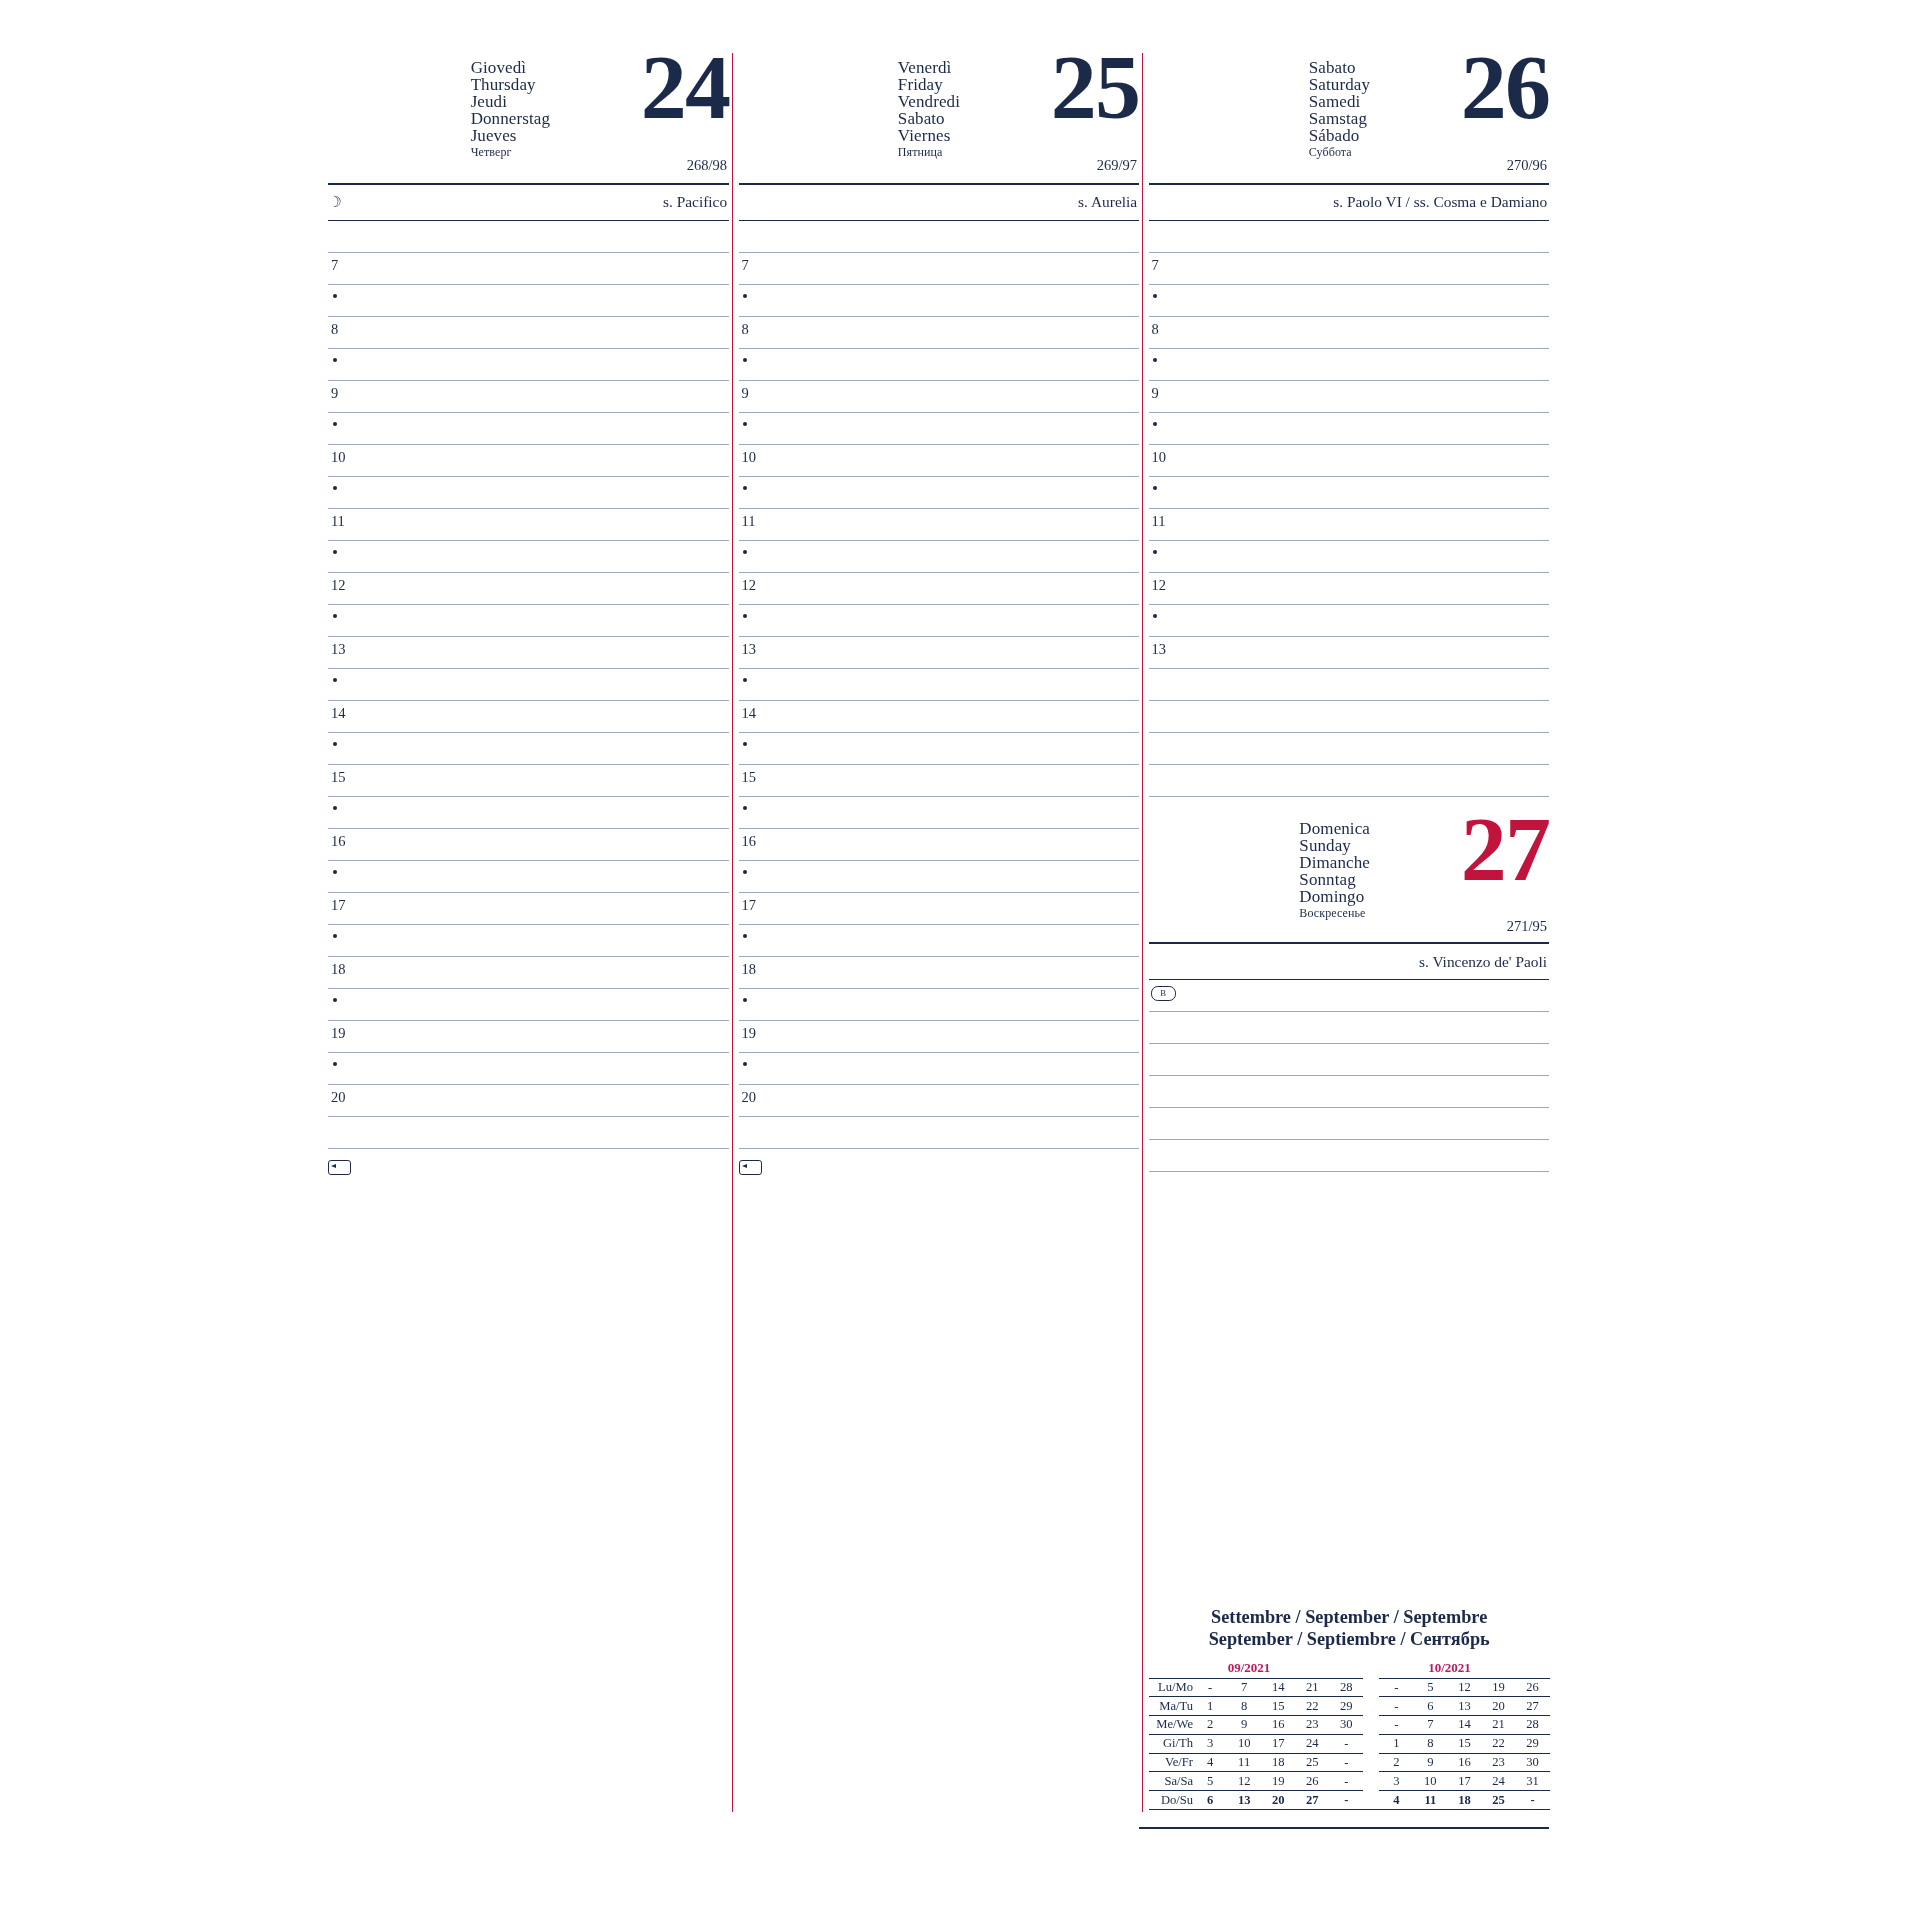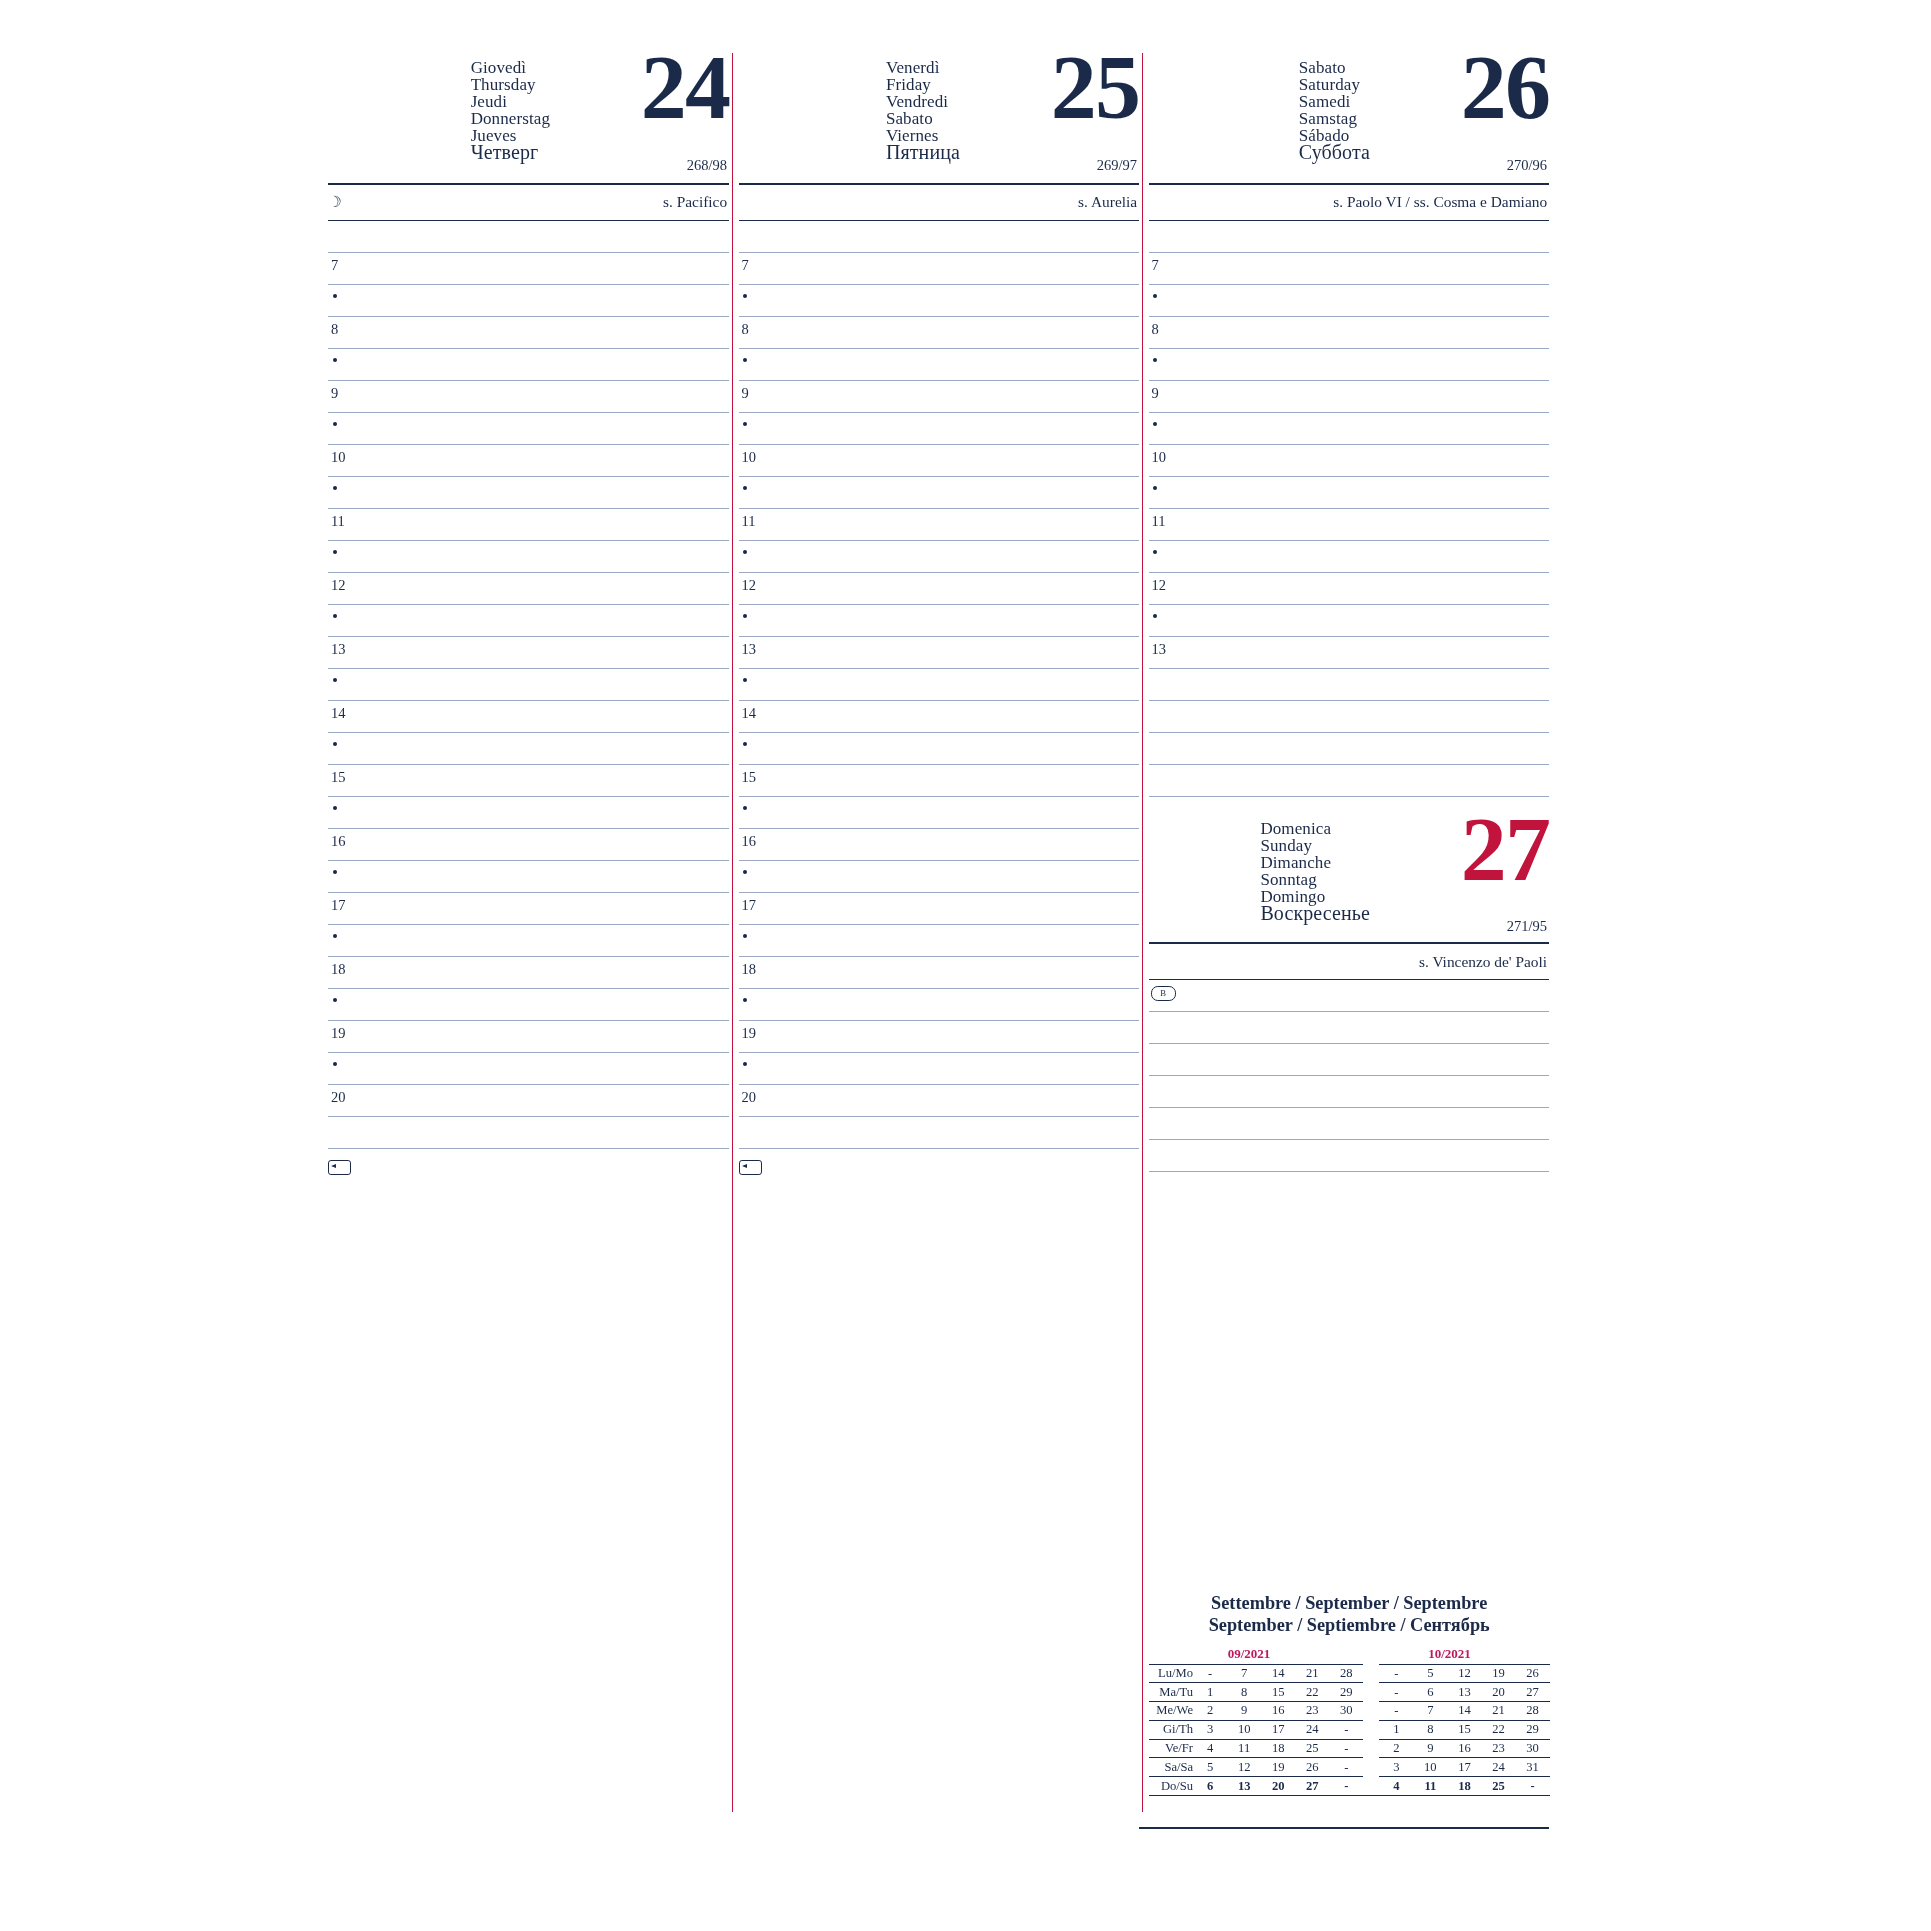--- a/index.html
+++ b/index.html
@@ -46,21 +46,21 @@
     position:absolute;
     right:179px;
     top:5.8px;
     text-align:left;
     font-size:17px;
     line-height:17px;
     color:#1b2a49;
     letter-spacing:0.1px;
   }
   .names .n{display:block;white-space:nowrap;}
-  .names .ru{font-size:20px;}
+  .names .ru{font-size:12px;}
   .daynum{
     position:absolute;
     right:0;
     top:-11.6px;
     font-size:92px;
     line-height:92px;
     font-weight:700;
     letter-spacing:-1.9px;
     color:#1b2a49;
   }
@@ -146,21 +146,21 @@
     border-radius:6.8px;
     font-size:8.7px;
     text-align:center;
     line-height:12.6px;
   }
 
   
   .mini{
     position:absolute;
     left:9.7px;
-    bottom:43px;
+    bottom:29px;
     width:401px;
   }
   .mini-title{
     text-align:center;
     font-weight:700;
     font-size:18.3px;
     line-height:22px;
     color:#1b2a49;
   }
   .mini-months{

